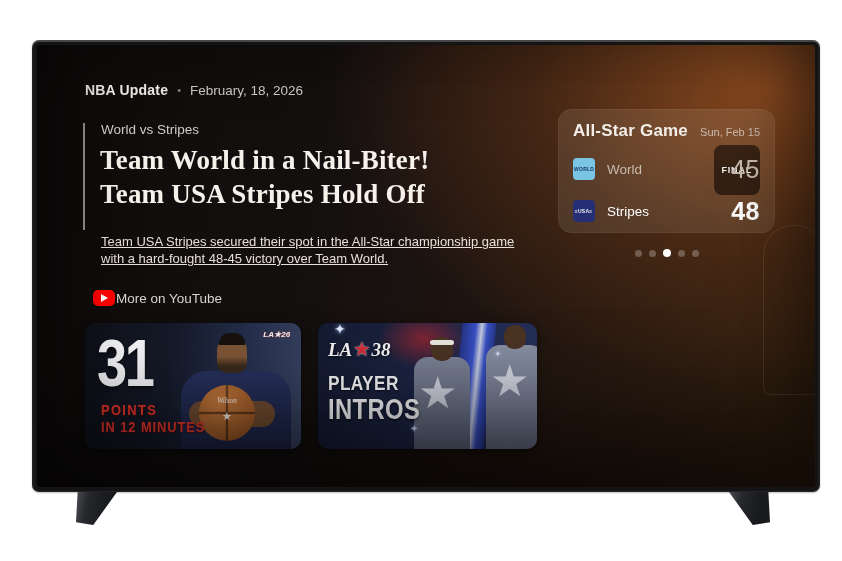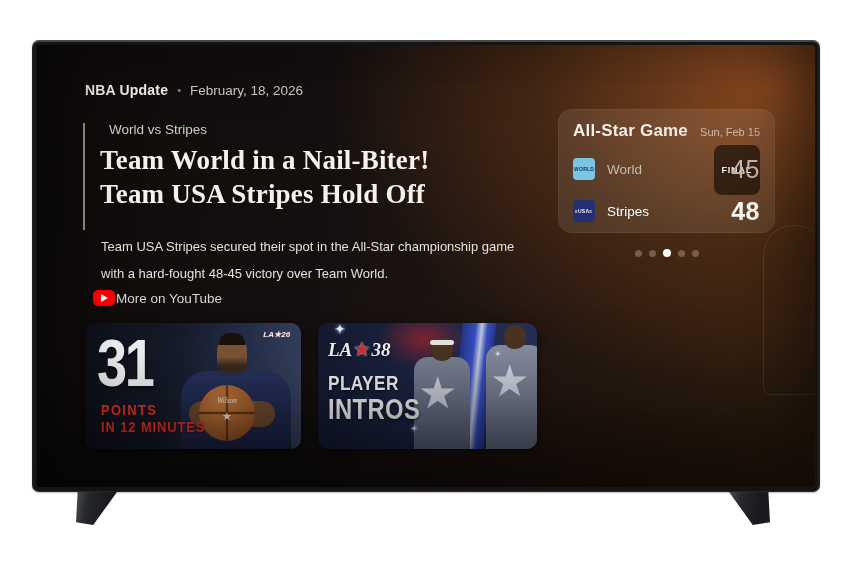--- a/index.html
+++ b/index.html
@@ -31,24 +31,24 @@
     border:1px solid rgba(255,224,190,0.12); border-radius:30px 30px 8px 8px; }
 
   
   .header-row { position:absolute; left:48px; top:37px; display:flex; align-items:center; gap:9px; }
   .app-title { font-size:14px; font-weight:bold; color:#f2ede8; letter-spacing:.2px; }
   .sep-dot { color:#8f8a85; font-size:11px; }
   .date-text { font-size:13.5px; color:#cfc9c3; }
 
   
   .accent-line { position:absolute; left:46px; top:78px; width:2px; height:107px; background:#b6b1ab; opacity:.8; }
-  .kicker { position:absolute; left:64px; top:77px; font-size:13.5px; color:#d2ccc6;margin-left:8px; }
+  .kicker { position:absolute; left:64px; top:77px; font-size:13.5px; color:#d2ccc6; }
   .headline { position:absolute; left:63px; top:98px; font-family:"Liberation Serif", serif;
     font-weight:bold; font-size:27px; line-height:34px; color:#f6f2eb; letter-spacing:.2px; }
-  .body-text { position:absolute; left:64px; top:188px; width:414px; font-size:13px; line-height:27px; color:#e6e0d8; }
+  .body-text { position:absolute; left:64px; top:188px; width:414px; font-size:13px; line-height:17px; color:#e6e0d8;text-decoration:underline; }
 
   
   .yt-row { position:absolute; left:56px; top:245px; display:flex; align-items:center; gap:1px; cursor:pointer; }
   .yt-icon { width:22px; height:16px; border-radius:5px; background:#ff0000; position:relative; }
   .yt-icon::after { content:""; position:absolute; left:8px; top:4px;
     border-left:7px solid #ffffff; border-top:4px solid transparent; border-bottom:4px solid transparent; }
   .yt-label { font-size:13.5px; color:#d9d3cd; }
 
   
   .thumb { position:absolute; top:278px; height:126px; border-radius:10px; overflow:hidden; cursor:pointer;

